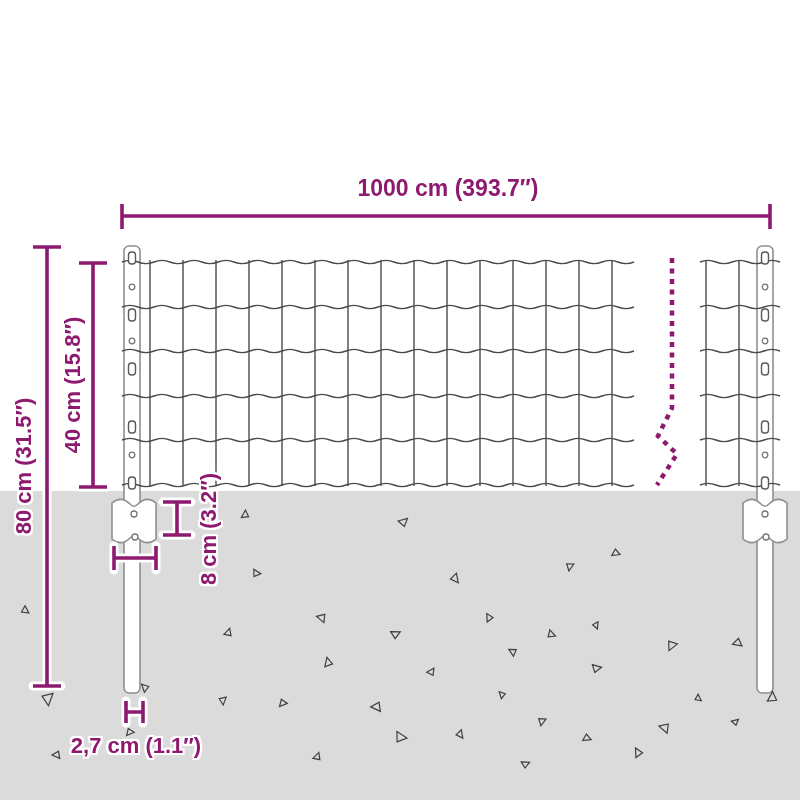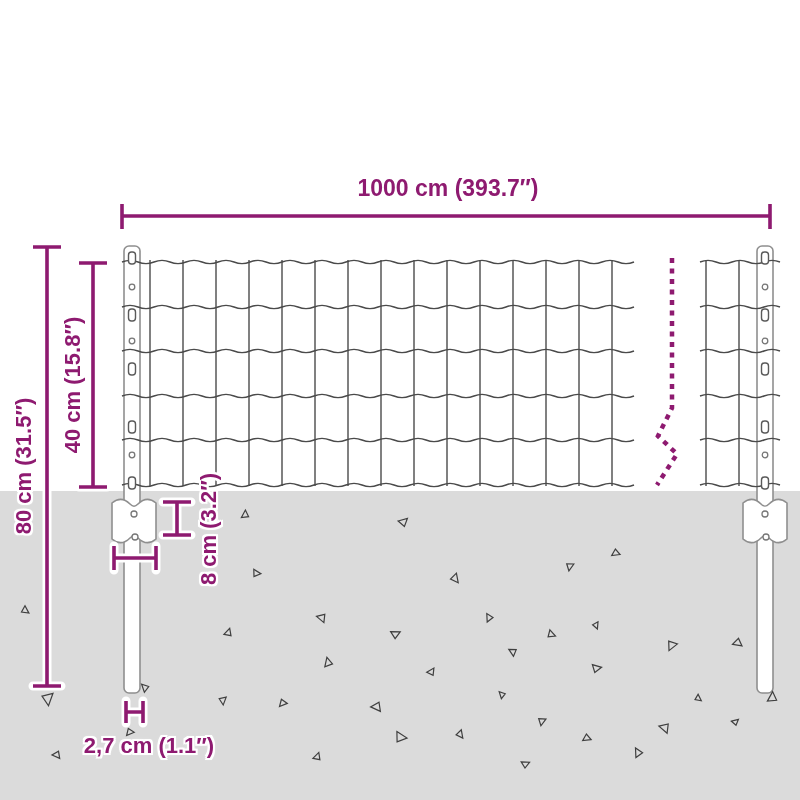--- a/index.html
+++ b/index.html
@@ -152,14 +152,14 @@
 
   <div class="dim-label" id="label-total-width" style="left:448px;top:188px;">1000 cm (393.7″)</div>
 
   <div class="dim-label rot" style="left:24px;top:466px;">80 cm (31.5″)</div>
 
   <div class="dim-label rot" style="left:73px;top:385px;">40 cm (15.8″)</div>
 
   <div class="dim-label rot" style="left:209px;top:529px;">8 cm (3.2″)</div>
 
 
-  <div class="dim-label" style="left:149px;top:746px;">2,7 cm (1.1″)</div>
+  <div class="dim-label" style="left:136px;top:746px;">2,7 cm (1.1″)</div>
 </div>
 
 </body></html>

